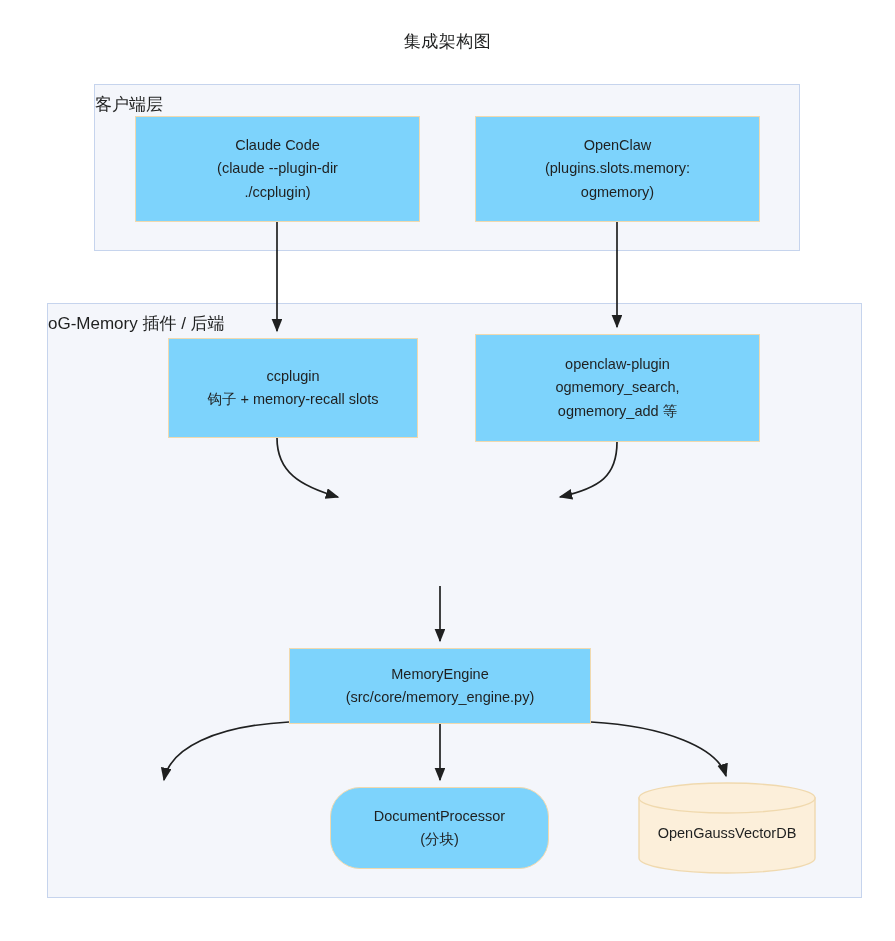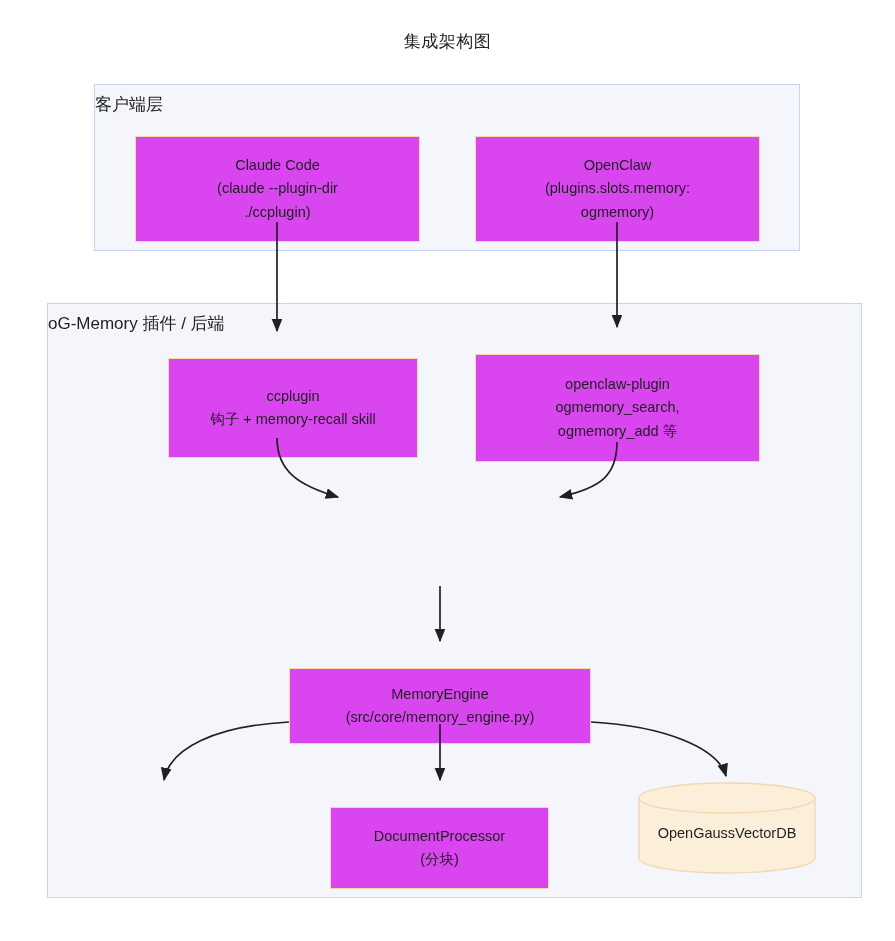--- a/index.html
+++ b/index.html
@@ -76,44 +76,43 @@
     left: 47px;
     top: 303px;
     width: 815px;
     height: 595px;
   }
 
   
   .node {
     position: absolute;
     box-sizing: border-box;
-    background: #d946ef;
+    background: #7dd3fc;
     border: 1px solid #f0d9ae;
     display: flex;
     flex-direction: column;
     align-items: center;
     justify-content: center;
     text-align: center;
     font-size: 14.5px;
     line-height: 1.62;
     color: #1f2020;
     z-index: 2;
     padding: 4px 8px;
-    margin-top: 20px;
   }
   .node .line { display: block; white-space: nowrap; }
 
   #node-claude-code  { left: 135px; top: 116px; width: 285px; height: 106px; }
   #node-openclaw     { left: 475px; top: 116px; width: 285px; height: 106px; }
   #node-ccplugin     { left: 168px; top: 338px; width: 250px; height: 100px; }
   #node-openclaw-plugin { left: 475px; top: 334px; width: 285px; height: 108px; }
   #node-cli          { left: 296px; top: 504px; width: 288px; height: 82px; }
   #node-memory-engine{ left: 289px; top: 648px; width: 302px; height: 76px; }
   #node-embedder     { left: 86px; top: 787px; width: 157px; height: 82px; }
-  #node-docproc      { left: 330px; top: 787px; width: 219px; height: 82px; }
+  #node-docproc      { left: 330px; top: 787px; width: 219px; height: 82px; border-radius: 30px; }
 
   
   #node-vectordb {
     position: absolute;
     left: 637px;
     top: 782px;
     width: 180px;
     height: 92px;
     z-index: 2;
   }
@@ -185,21 +184,21 @@
   </div>
 
   <div class="node" id="node-openclaw">
     <span class="line">OpenClaw</span>
     <span class="line">(plugins.slots.memory:</span>
     <span class="line">ogmemory)</span>
   </div>
 
   <div class="node" id="node-ccplugin">
     <span class="line">ccplugin</span>
-    <span class="line">钩子 + memory-recall skill</span>
+    <span class="line">钩子 + memory-recall slots</span>
   </div>
 
   <div class="node" id="node-openclaw-plugin">
     <span class="line">openclaw-plugin</span>
     <span class="line">ogmemory_search,</span>
     <span class="line">ogmemory_add 等</span>
   </div>
 
 
   <div class="node" id="node-memory-engine">

